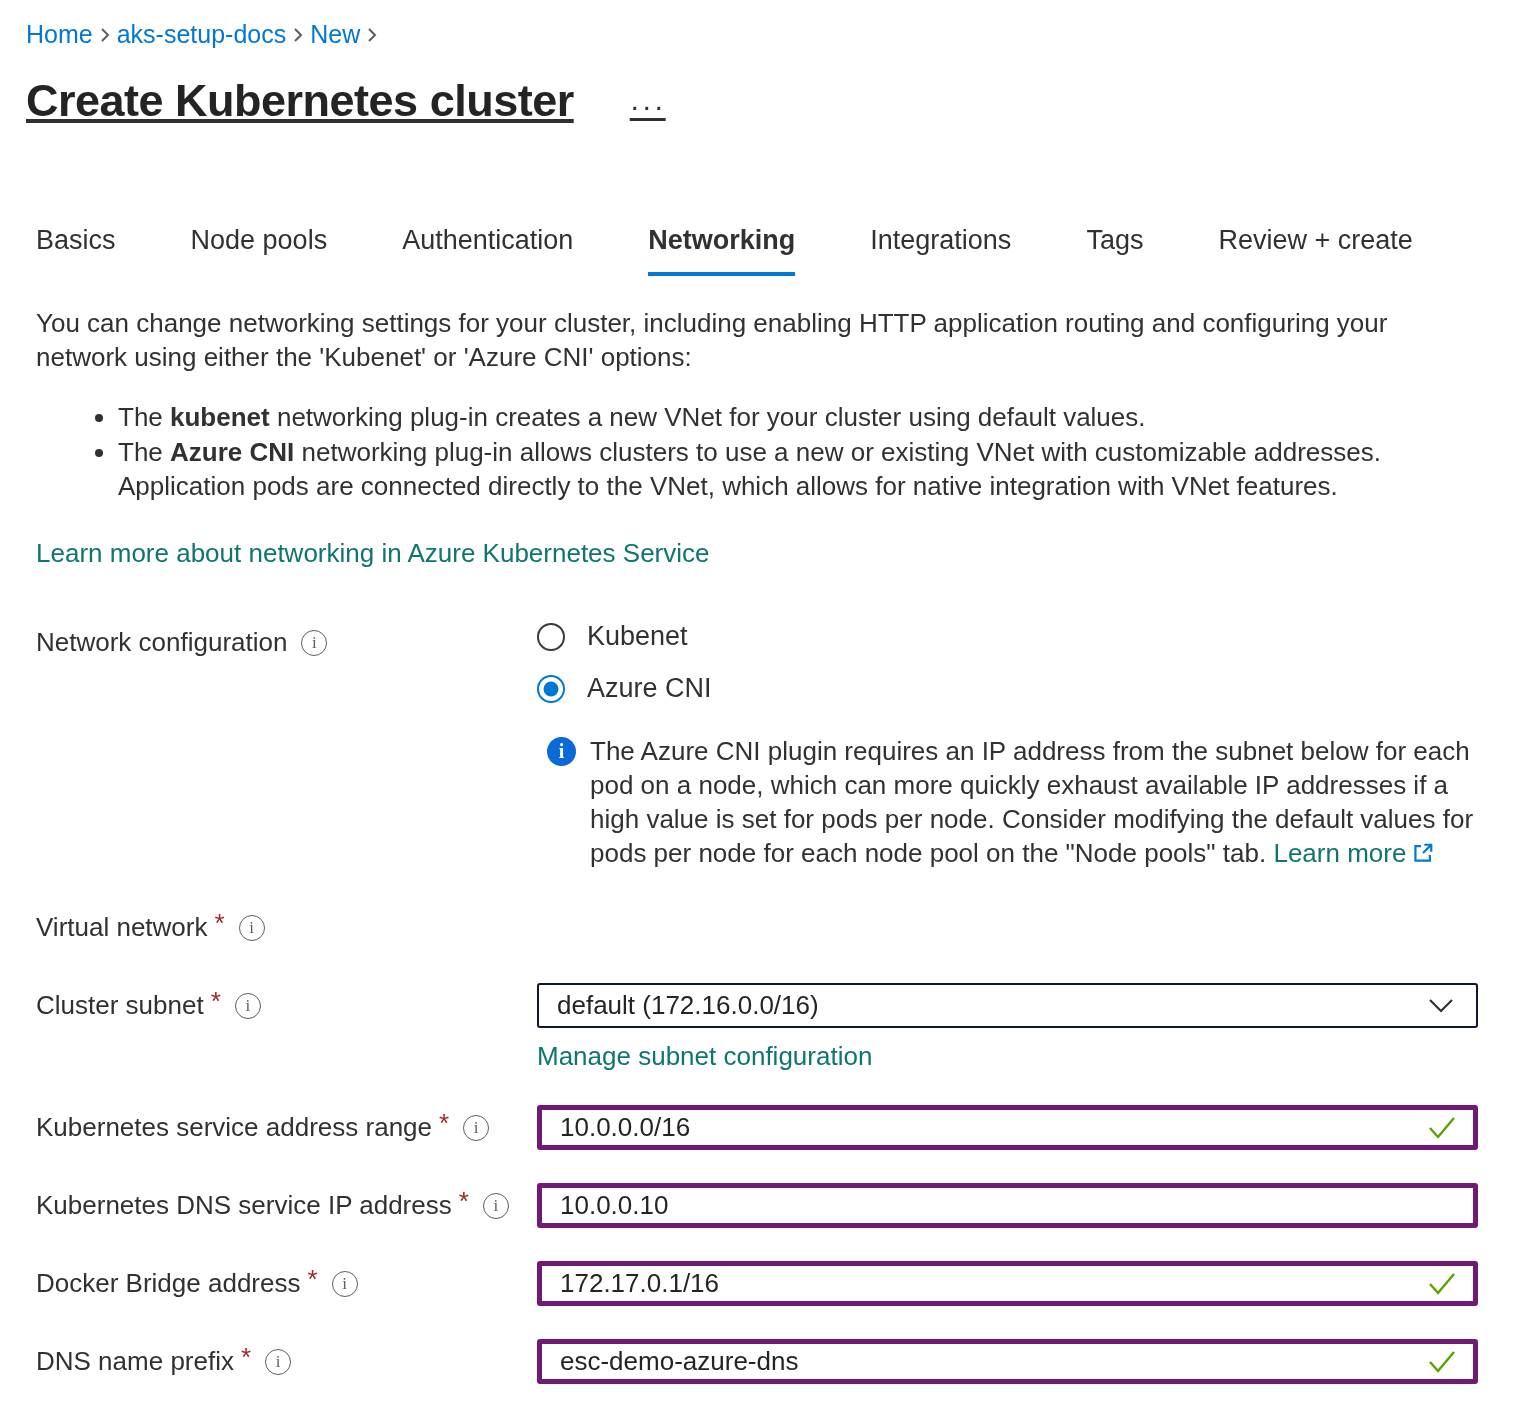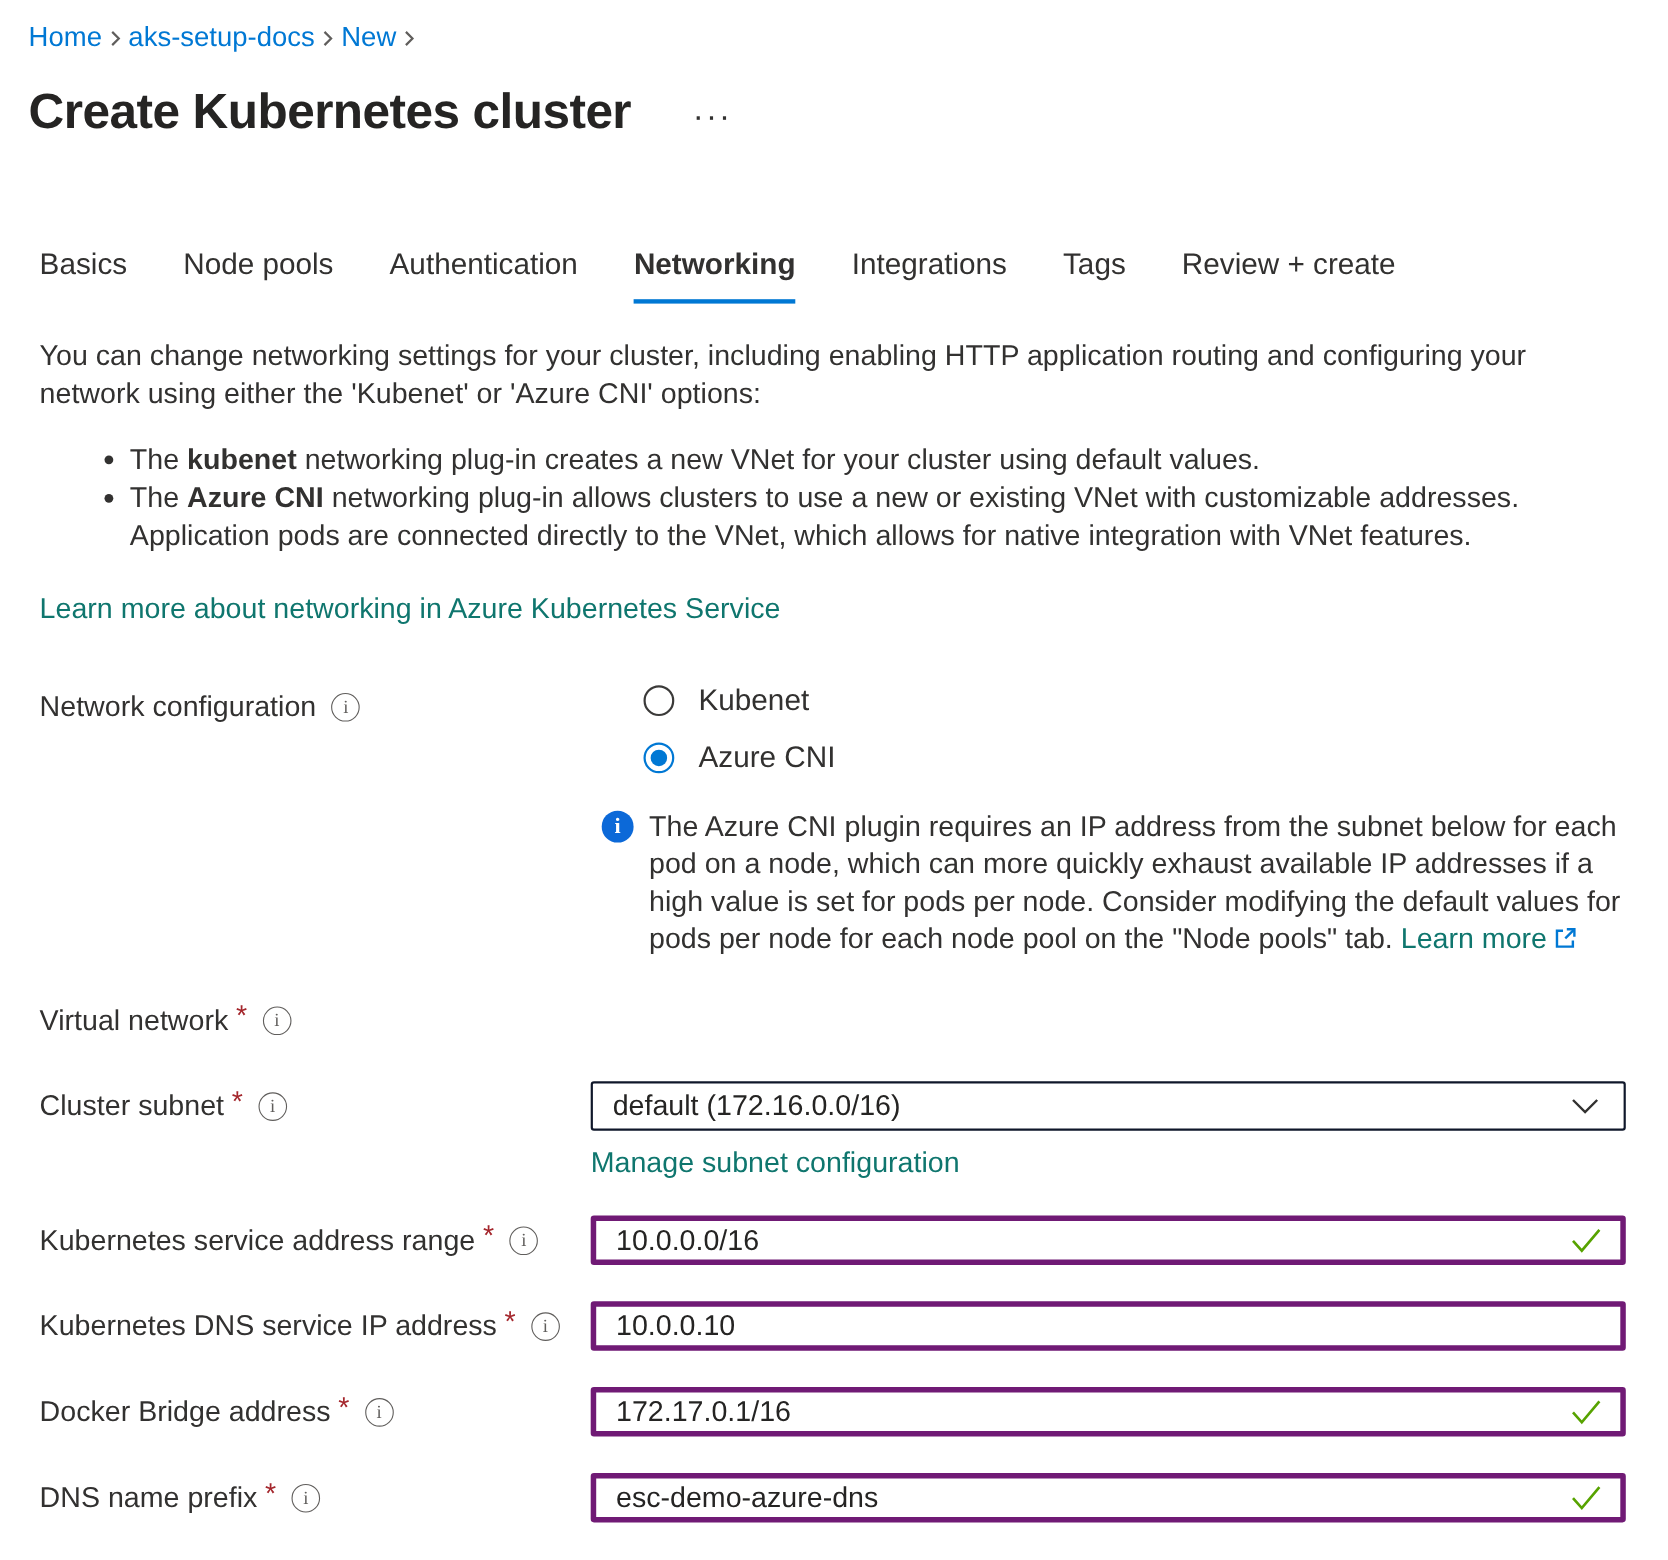--- a/index.html
+++ b/index.html
@@ -12,26 +12,26 @@
   }
   .page { padding:16px 38px 0 26px; }
 
   
   .breadcrumb { display:flex; align-items:center; font-size:25px; margin-top:4px; }
   .breadcrumb a { color:#0078d4; text-decoration:none; cursor:pointer; }
   .crumb-sep { display:inline-flex; margin:0 4px; }
   .crumb-sep svg { stroke:#605e5c; }
 
   
-  .title-row { display:flex; align-items:center; gap:56px; margin-top:26px; }
+  .title-row { display:flex; align-items:center; gap:56px; margin-top:26px;text-decoration:underline; }
   h1 { font-size:45px; font-weight:700; color:#252423; letter-spacing:-0.5px; }
   .more-btn { font-size:30px; color:#323130; letter-spacing:2px; cursor:pointer; line-height:1; padding-top:10px; }
 
   
-  .tabs { display:flex; gap:51px; margin-top:98px; margin-left:10px; font-size:27px;text-align:right; }
+  .tabs { display:flex; gap:75px; margin-top:98px; margin-left:10px; font-size:27px;text-align:right; }
   .tab { padding-bottom:16px; cursor:pointer; color:#323130; white-space:nowrap; }
   .tab.active { font-weight:700; border-bottom:4px solid #0078d4; }
 
   
   .intro-p { font-size:26px; line-height:34px; margin-top:30px; margin-left:10px; max-width:1420px; }
   ul.intro-bullets { margin-top:26px; margin-left:10px; padding-left:82px; font-size:26px; line-height:34px; }
   ul.intro-bullets li { margin-bottom:1px; max-width:1330px; }
   .link { color:#0f766e; text-decoration:none; cursor:pointer; }
   .learn-more { display:inline-block; font-size:26px; margin-top:34px; margin-left:10px; }
 
@@ -136,21 +136,21 @@
 
   <ul class="intro-bullets">
     <li><span>The </span><b>kubenet</b><span> networking plug-in creates a new VNet for your cluster using default values.</span></li>
     <li><span>The </span><b>Azure CNI</b><span> networking plug-in allows clusters to use a new or existing VNet with customizable addresses. Application pods are connected directly to the VNet, which allows for native integration with VNet features.</span></li>
   </ul>
 
   <a class="link learn-more">Learn more about networking in Azure Kubernetes Service</a>
 
   <div class="form">
 
-    <div class="form-row" style="margin-top:50px;gap:48px;">
+    <div class="form-row" style="margin-top:50px;">
       <div class="label-col">
         <span>Network configuration</span>
         <span class="info-icon">i</span>
       </div>
       <div class="control-col">
         <div class="radio-group">
           <label class="radio-option">
             <span class="radio-circle"></span>
             <span>Kubenet</span>
           </label>

